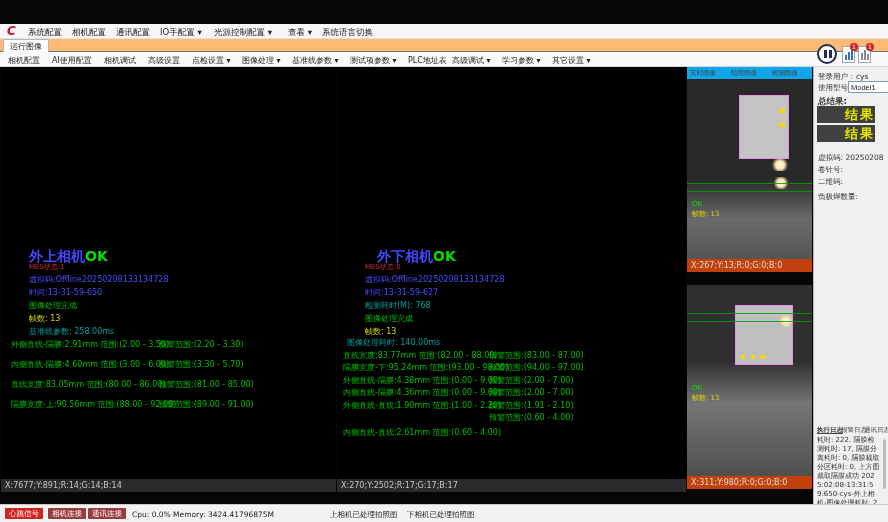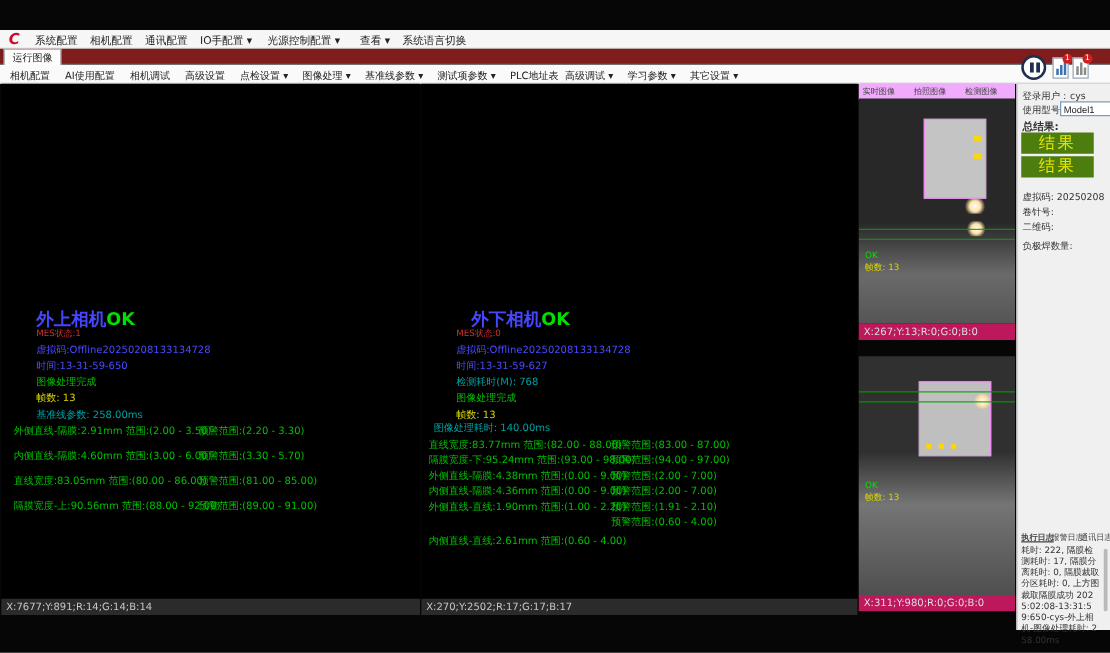--- a/index.html
+++ b/index.html
@@ -5,56 +5,56 @@
   html,body{margin:0;padding:0;background:#777;}
   #app{position:relative;width:888px;height:522px;background:#060606;overflow:hidden;
        font-family:"DejaVu Sans","Liberation Sans",sans-serif;}
   
   .titlebar{position:absolute;left:0;top:0;width:888px;height:24px;background:#f0f0f0;}
   .wintitle{position:absolute;left:6px;top:9px;font-size:8px;color:#555;}
   .winctl{position:absolute;top:8px;font-size:9px;color:#666;width:14px;text-align:center;cursor:pointer;}
   .menubar{position:absolute;left:0;top:24px;width:888px;height:14px;background:#f6f6f6;border-bottom:1px solid #e2e2e2;}
   .logo{position:absolute;left:7px;top:0px;font-size:12px;font-weight:bold;font-style:italic;color:#c8102e;}
   .menuitem{position:absolute;top:3px;font-size:8.5px;color:#222;white-space:nowrap;cursor:pointer;}
-  .tabrow{position:absolute;left:0;top:39px;width:888px;height:12px;background:#7f1d1d;border-bottom:1px solid #737373;}
+  .tabrow{position:absolute;left:0;top:39px;width:888px;height:12px;background:#fdba74;border-bottom:1px solid #737373;}
   .tab{position:absolute;left:3px;top:0px;height:11px;padding:1px 6px 0 6px;background:#fdfdfd;border:1px solid #b5b5b5;border-bottom:none;font-size:8px;color:#222;}
   .toolbar{position:absolute;left:0;top:52px;width:888px;height:14px;background:#fafafa;border-bottom:1px solid #d8d8d8;}
   .toolitem{position:absolute;top:3px;font-size:8px;color:#222;white-space:nowrap;cursor:pointer;}
   
   .panel{position:absolute;top:67px;background:#000;}
   .photo{position:absolute;left:0;top:0;overflow:hidden;background:#121212;}
   .sp{position:absolute;}
   .coordstrip{position:absolute;left:0;right:0;bottom:0;height:13px;background:#2b2b2b;color:#c6c6c6;font-size:8px;line-height:13px;padding-left:4px;}
-  .coordstrip.dark{background:#be185d;color:#ddd;}
+  .coordstrip.dark{background:#c2410c;color:#ddd;}
   .ov{position:absolute;white-space:nowrap;font-size:8px;line-height:1;}
   .ovtitle{font-size:14px;font-weight:bold;color:#4646ff;}
   .ovtitle .okg{color:#00e000;font-size:14px;}
   .blue{color:#4a4aff}.green{color:#00c000}.yellow{color:#d6d600}
   .red{color:#d03030}.teal{color:#00a0a0}.brightgreen{color:#00e000}
   .meas{position:absolute;font-size:8px;color:#00bf00;white-space:nowrap;}
   
   .rightpanel{position:absolute;left:813px;top:67px;width:75px;height:437px;background:#f0f0f0;border-left:1px solid #b8b8b8;}
   .rp-label{position:absolute;font-size:7.5px;color:#333;white-space:nowrap;}
   .rp-input{position:absolute;width:36px;height:10px;font-size:7.5px;border:1px solid #7a9ac0;background:#fff;padding:0 2px;color:#222;}
-  .resultblock{position:absolute;left:3px;width:58px;height:17px;background:#4d7c0f;
-               font-size:13px;font-weight:normal;color:#e6e600;text-align:center;line-height:17px;letter-spacing:2px;}
+  .resultblock{position:absolute;left:3px;width:58px;height:17px;background:#404040;
+               font-size:13px;font-weight:bold;color:#e6e600;text-align:right;line-height:17px;letter-spacing:2px;}
   .logtab{position:absolute;top:359px;font-size:6.5px;color:#444;cursor:pointer;white-space:nowrap;}
   .logtext{position:absolute;left:3px;top:369px;width:63px;font-size:7px;line-height:9px;color:#333;word-break:break-all;}
   .scrollbar{position:absolute;left:69px;top:372px;width:3px;height:50px;background:#b9b9b9;border-radius:2px;}
   
   .pausebtn{position:absolute;left:817px;top:44px;width:20px;height:20px;border-radius:50%;
             background:#fff;border:2px solid #1d2e52;box-sizing:border-box;cursor:pointer;}
   .pausebtn .bar{position:absolute;top:4px;width:3px;height:8px;background:#1d2e52;}
   .iconbtn{position:absolute;top:46px;width:13px;height:17px;background:#fff;border:1px solid #9aa5b5;box-sizing:border-box;cursor:pointer;}
   .iconbtn .b{position:absolute;bottom:2px;width:2px;background:#3a6fb0;}
   .iconbtn.gray .b{background:#8a8a8a;}
   .badge{position:absolute;top:-4px;right:-4px;width:8px;height:8px;border-radius:50%;background:#cc2222;
          color:#fff;font-size:6px;line-height:8px;text-align:center;}
   
-  .capstrip{position:absolute;left:687px;top:67px;width:125px;height:12px;background:#f0abfc;border-bottom:1px solid #bdbdbd;}
+  .capstrip{position:absolute;left:687px;top:67px;width:125px;height:12px;background:#0ea5e9;border-bottom:1px solid #bdbdbd;}
   .captab{position:absolute;top:2px;font-size:6.5px;color:#444;white-space:nowrap;cursor:pointer;}
   
   .statusbar{position:absolute;left:0;top:504px;width:888px;height:18px;background:#f2f2f2;border-top:1px solid #c8c8c8;}
   .sbadge{position:absolute;top:3px;height:11px;line-height:11px;padding:0 4px;font-size:7.5px;color:#fff;border-radius:1px;}
   .sb-red{background:#d22222;}
   .sb-maroon{background:#9a3b3b;}
   .sbtext{position:absolute;top:5px;font-size:7.5px;color:#222;white-space:nowrap;}
   
   .hline{position:absolute;height:1px;background:#00a000;opacity:.85;}
   .vline{position:absolute;width:1px;}
@@ -219,14 +219,21 @@
     <span class="rp-label" style="left:4px;top:110px;">二维码:</span>
     <span class="rp-label" style="left:4px;top:125px;">负极焊数量:</span>
 
     <span class="logtab" style="left:3px;font-weight:bold;text-decoration:underline;">执行日志</span>
     <span class="logtab" style="left:27px;">报警日志</span>
     <span class="logtab" style="left:50px;">通讯日志</span>
     <div class="logtext">耗时: 222, 隔膜检测耗时: 17, 隔膜分离耗时: 0, 隔膜裁取分区耗时: 0, 上方图裁取隔膜成功 2025:02:08-13:31:59:650-cys-外上相机-图像处理耗时: 258.00ms</div>
     <div class="scrollbar"></div>
   </div>
 
+  <div class="statusbar">
+    <span class="sbadge sb-red" style="left:5px;">心跳信号</span>
+    <span class="sbadge sb-maroon" style="left:48px;">相机连接</span>
+    <span class="sbadge sb-maroon" style="left:88px;">通讯连接</span>
+    <span class="sbtext" style="left:132px;">Cpu: 0.0% Memory: 3424.41796875M</span>
+    <span class="sbtext" style="left:330px;white-space:pre;">上相机已处理拍照图    下相机已处理拍照图</span>
+  </div>
 
 </div>
 
 </body></html>

